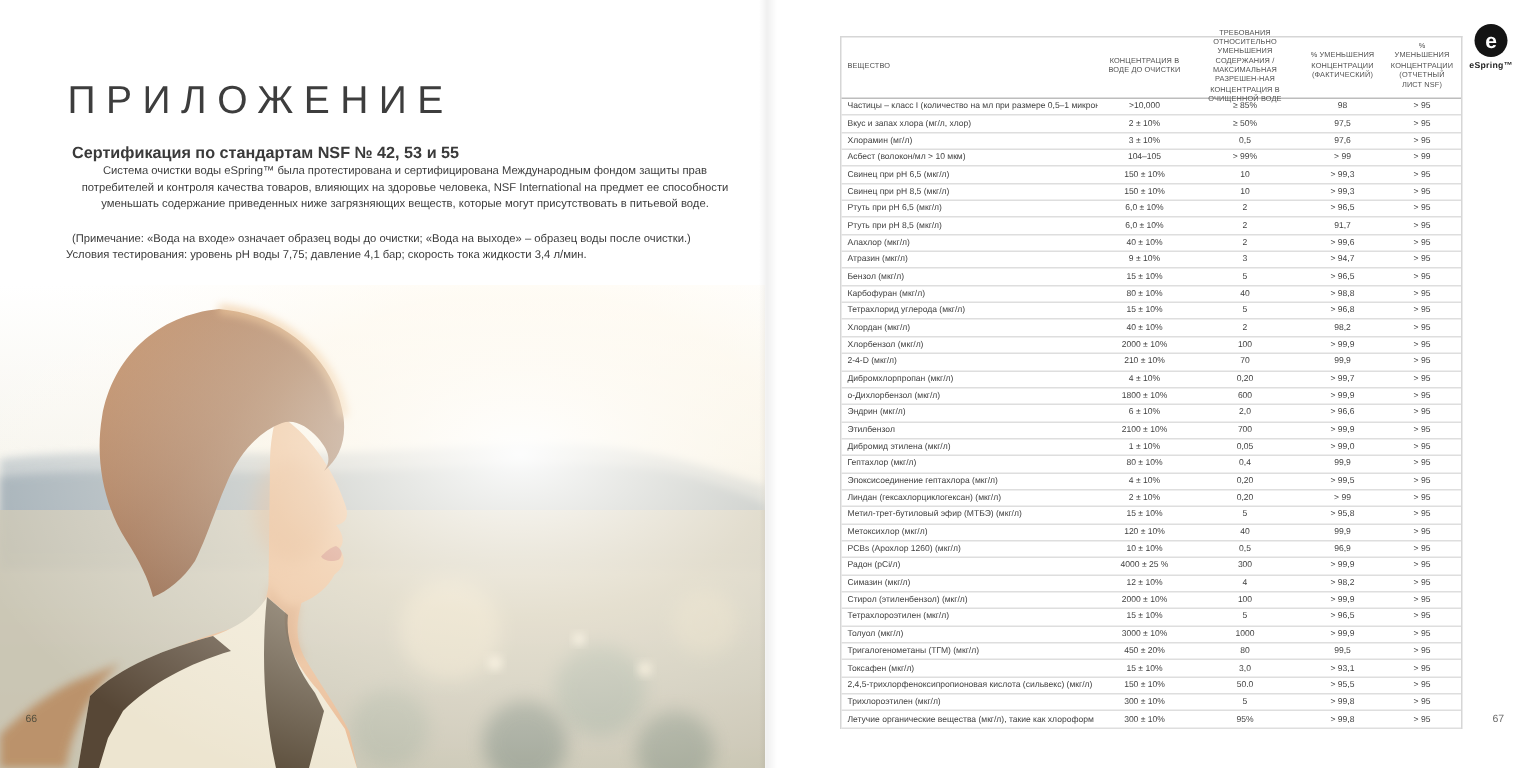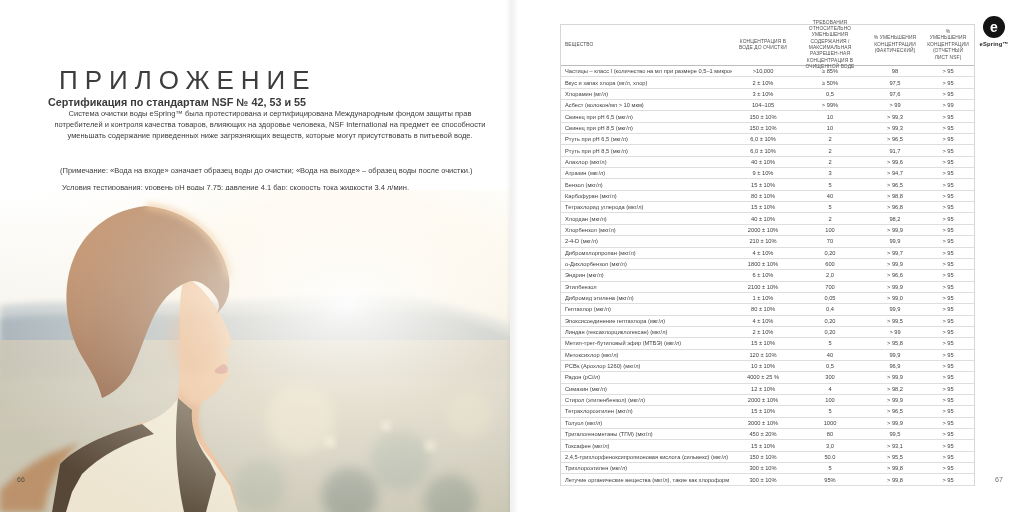--- a/index.html
+++ b/index.html
@@ -1,23 +1,23 @@
 <!DOCTYPE html>
 <html><head>
 <meta charset="utf-8">
 <style>
   html,body{margin:0;padding:0;background:#fff;}
   .spread{position:relative;width:1024px;height:512px;background:#ffffff;font-family:"Liberation Sans",sans-serif;overflow:hidden;}
 
   
-  .title{position:absolute;left:45px;top:53px;margin:14px;font-size:26px;font-weight:400;letter-spacing:7px;color:#3d3d3d;line-height:1;}
+  .title{position:absolute;left:45px;top:53px;margin:0;font-size:26px;font-weight:400;letter-spacing:7px;color:#3d3d3d;line-height:1;}
   .subtitle{position:absolute;left:44px;top:93px;margin:4px;font-size:10.8px;font-weight:bold;color:#3a3a3a;line-height:1.1;}
   .para{position:absolute;left:44px;top:109px;width:452px;margin:0;font-size:7.5px;line-height:10.9px;color:#3c3c3c;text-align:center;}
-  .note{position:absolute;left:44px;top:150px;width:485px;margin:16px;font-size:7.5px;line-height:10.9px;color:#3c3c3c;}
-  .cond{position:absolute;left:44px;top:165px;width:485px;margin:18px;font-size:7.5px;line-height:10.9px;color:#3c3c3c;}
+  .note{position:absolute;left:44px;top:150px;width:485px;margin:4px;font-size:7.5px;line-height:10.9px;color:#3c3c3c;}
+  .cond{position:absolute;left:44px;top:165px;width:485px;margin:0;font-size:7.5px;line-height:10.9px;color:#3c3c3c;}
   .photo{position:absolute;left:0;top:190px;width:510px;height:322px;}
   .photo svg{display:block;width:100%;height:100%;}
   .gutter{position:absolute;left:506px;top:0;width:12px;height:512px;background:linear-gradient(to right,rgba(0,0,0,0) 0%,rgba(0,0,0,0.06) 45%,rgba(255,255,255,0) 100%);pointer-events:none;}
 
   .pagenum{position:absolute;font-size:7px;color:#55503f;}
   .pn-left{left:17px;top:476px;}
   .pn-right{left:995px;top:476px;color:#6e6e6e;}
 
   
   .logo{position:absolute;left:971px;top:16px;width:46px;text-align:center;}

